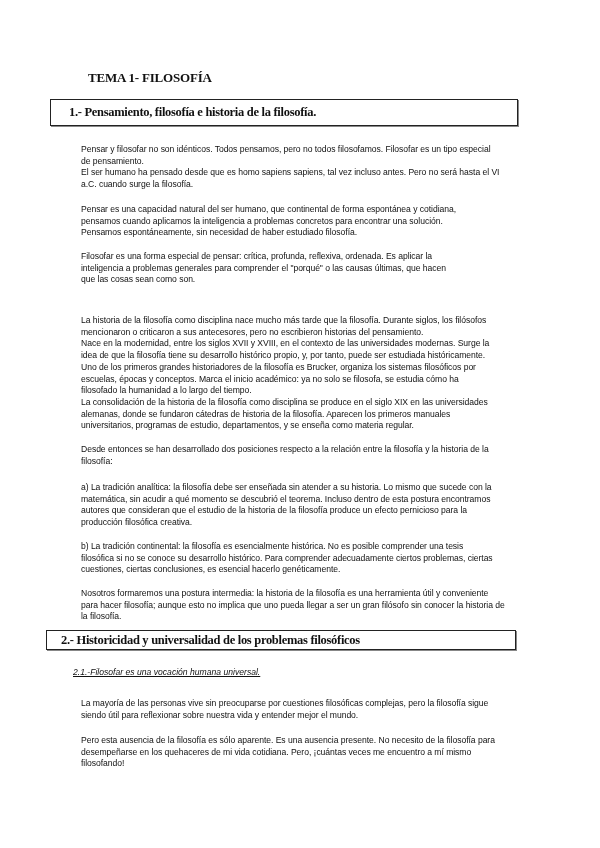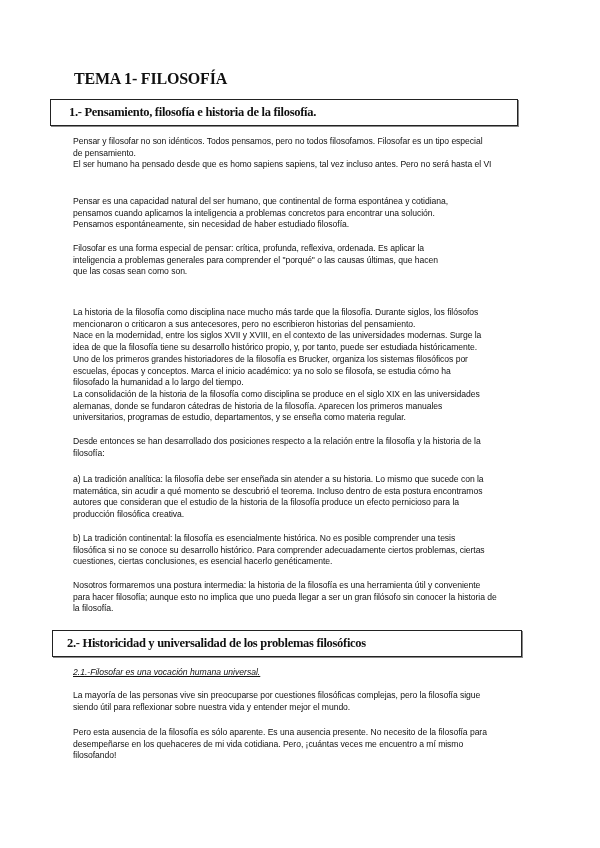--- a/index.html
+++ b/index.html
@@ -5,50 +5,50 @@
     html, body { margin: 0; padding: 0; }
     body {
       width: 600px; height: 848px;
       background: #ffffff;
       position: relative;
       overflow: hidden;
       color: #111;
     }
     .page-title {
       position: absolute;
-      left: 74px; top: 70px;
+      left: 88px; top: 70px;
       font-family: "Liberation Serif", "DejaVu Serif", serif;
       font-weight: bold;
-      font-size: 16px;
+      font-size: 13px;
       letter-spacing: -0.2px;
     }
     .section-box {
       position: absolute;
       border: 1.5px solid #222;
       box-shadow: 1px 1px 0 #888;
       box-sizing: border-box;
       font-family: "Liberation Serif", "DejaVu Serif", serif;
       font-weight: bold;
       font-size: 12.5px;
       letter-spacing: -0.3px;
       padding-left: 18px;
       display: flex;
       align-items: center;
     }
     #box1 { left: 50px; top: 99px; width: 468px; height: 27px; }
-    #box2 { left: 52px; top: 630px; width: 470px; height: 27px; padding-left: 14px; }
+    #box2 { left: 46px; top: 630px; width: 470px; height: 20px; padding-left: 14px; }
     .p {
       position: absolute;
       left: 73px;
       width: 460px;
       font-family: "Liberation Sans", "DejaVu Sans", sans-serif;
       font-size: 8.6px;
       line-height: 11.7px;
       letter-spacing: -0.05px;
-      margin: 0;
+      margin: 8px;
     }
     .p span.line { display: block; white-space: nowrap; }
     .subheading {
       position: absolute;
       left: 73px; top: 667px;
       font-family: "Liberation Sans", "DejaVu Sans", sans-serif;
       font-style: italic;
       text-decoration: underline;
       font-size: 8.6px;
     }
@@ -58,20 +58,21 @@
 
 <div>
   <div class="page-title">TEMA 1- FILOSOFÍA</div>
 
   <div class="section-box" id="box1">1.- Pensamiento, filosofía e historia de la filosofía.</div>
 
   <div class="p" style="top:136px">
     <span class="line">Pensar y filosofar no son idénticos. Todos pensamos, pero no todos filosofamos. Filosofar es un tipo especial</span>
     <span class="line">de pensamiento.</span>
     <span class="line">El ser humano ha pensado desde que es homo sapiens sapiens, tal vez incluso antes. Pero no será hasta el VI</span>
+    <span class="line">a.C. cuando surge la filosofía.</span>
   </div>
 
   <div class="p" style="top:196px">
     <span class="line">Pensar es una capacidad natural del ser humano, que continental de forma espontánea y cotidiana,</span>
     <span class="line">pensamos cuando aplicamos la inteligencia a problemas concretos para encontrar una solución.</span>
     <span class="line">Pensamos espontáneamente, sin necesidad de haber estudiado filosofía.</span>
   </div>
 
   <div class="p" style="top:243px">
     <span class="line">Filosofar es una forma especial de pensar: crítica, profunda, reflexiva, ordenada. Es aplicar la</span>

